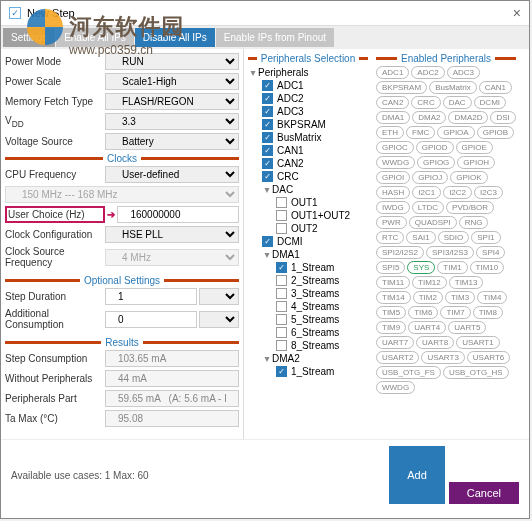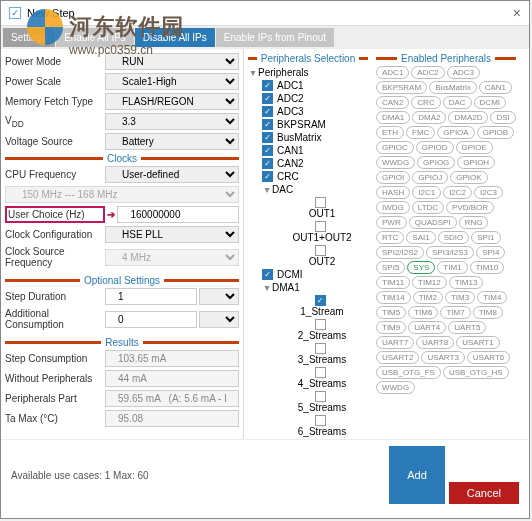--- a/index.html
+++ b/index.html
@@ -31,32 +31,32 @@
 .row input[readonly] { background: #f5f5f5; color: #888; }
 .row .unit { width: 40px; margin-left: 2px; }
 .hl { border: 2px solid #c2185b; padding: 1px; }
 .hl-arrow { color: #c2185b; font-weight: bold; margin: 0 2px; }
 .tree { font-size: 10px; }
 .tree .node { padding: 1px 0; display: flex; align-items: center; }
 .tree .tw { width: 10px; display: inline-block; text-align: center; color: #888; cursor: pointer; }
 .tree .cb { width: 11px; height: 11px; border: 1px solid #999; margin-right: 4px; display: inline-flex; align-items: center; justify-content: center; font-size: 8px; cursor: pointer; }
 .tree .cb.checked { background: #2a7ab8; border-color: #2a7ab8; color: #fff; }
 .tree .n1 { padding-left: 14px; }
-.tree .n2 { padding-left: 28px; flex-direction: column; }
+.tree .n2 { padding-left: 28px; }
 .chips { display: flex; flex-wrap: wrap; gap: 2px; }
 .chip { border: 1px solid #bbb; border-radius: 9px; padding: 1px 5px; font-size: 8px; color: #888; cursor: pointer; white-space: nowrap; }
 .chip.green { color: #2e9e5b; border-color: #2e9e5b; }
 .warnings-bar { border-top: 2px solid #000000; margin: 2px 6px; position: relative; }
 .warnings-bar .lbl { position: absolute; top: -7px; left: 50%; transform: translateX(-50%); background: #fff; color: #e5a028; font-size: 9px; padding: 0 6px; }
 .footer { position: absolute; bottom: 8px; left: 0; right: 0; padding: 6px 10px; display: flex; align-items: center; background: #fff; border-top: 1px solid #eee; }
 .footer .status { font-size: 10px; color: #555; }
 .footer .btns { margin-left: auto; display: flex; gap: 4px; }
 .footer .fbtn { padding: 5px 18px; font-size: 11px; cursor: pointer; }
 .footer .fbtn.primary { background: #2a7ab8; color: #fff; border: none; }
-.footer .fbtn.secondary { background: #b91c1c; color: #fff; border: none; margin-top: 36px; }
+.footer .fbtn.secondary { background: #701a75; color: #fff; border: none; margin-top: 36px; }
 ::-webkit-scrollbar { width: 10px; }
 ::-webkit-scrollbar-thumb { background: #c0c0c0; }
 ::-webkit-scrollbar-track { background: #f0f0f0; }
 </style>
 </head>
 <body>
 
 <div class="dialog">
   <div class="titlebar">
     <span class="check">✓</span>

